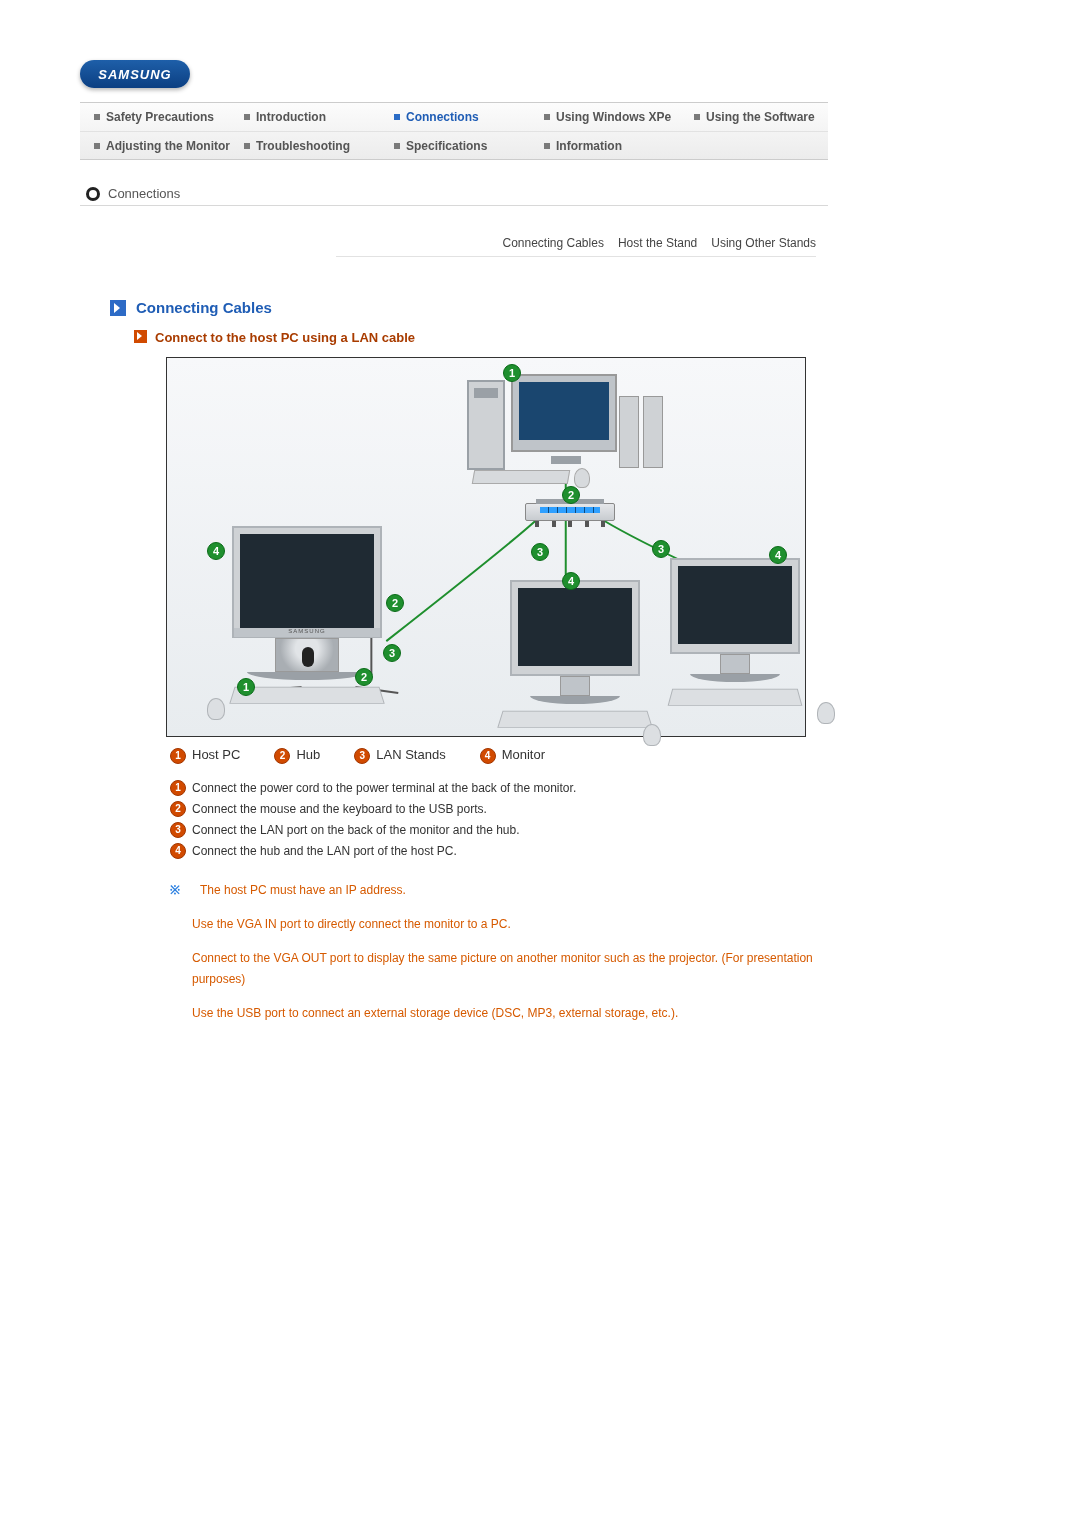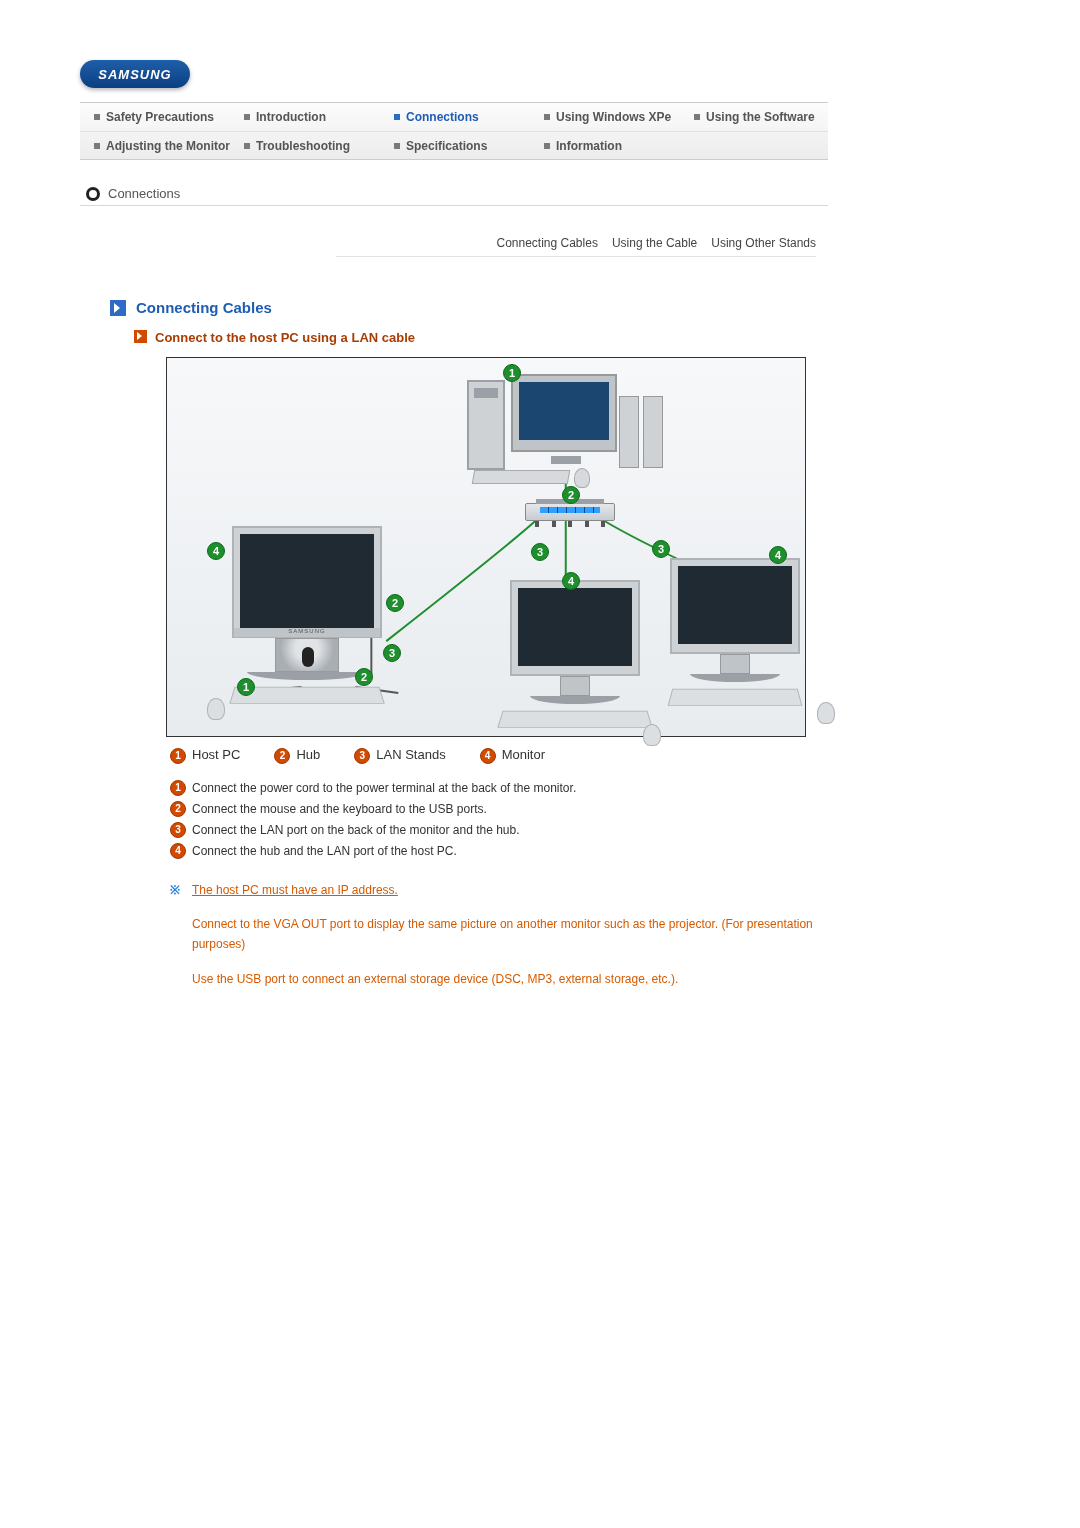--- a/index.html
+++ b/index.html
@@ -173,21 +173,21 @@
   .steps{ margin:8px 0 0 60px; line-height:1.75; }
   .steps .row{ display:flex; align-items:flex-start; }
   .steps .row .nbadge{ flex:0 0 auto; margin-top:2px; }
 
   .note{ margin:18px 0 0 60px; color:#d65a00; line-height:1.7; max-width:740px;}
   .note .x{
     display:inline-block;width:12px;height:12px;margin-right:10px;color:#2a7fe0;font-weight:bold;
   }
   .note p{ margin:0 0 14px 22px; }
   .note p.first{ margin-left:0; display:flex; }
-  .note p.first span.txt{ margin-left:0;text-decoration:underline; }
+  .note p.first span.txt{ margin-left:8px; }
 </style>
 </head>
 <body>
 
 <div class="page">
 
   <div class="logo">SAMSUNG</div>
 
 
   <div class="navwrap">
@@ -234,21 +234,21 @@
   </div>
 
   <div class="crumb">
     <span class="ring"></span>
     <span>Connections</span>
   </div>
   <div class="crumb-rule"></div>
 
   <div class="subtabs">
     <span>Connecting Cables</span>
-    <span>Using the Cable</span>
+    <span>Host the Stand</span>
     <span>Using Other Stands</span>
   </div>
 
   <div class="content">
     <div class="h1">
       <span class="icon"></span>
       <span class="t">Connecting Cables</span>
     </div>
 
     <div class="h2">
@@ -345,18 +345,19 @@
           <span class="nbadge red">4</span>
           <span>Connect the hub and the LAN port of the host PC.</span>
         </div>
     </div>
 
     <div class="note">
       <p class="first">
           <span class="x">※</span>
           <span class="txt">The host PC must have an IP address.</span>
         </p>
+      <p>Use the VGA IN port to directly connect the monitor to a PC.</p>
       <p>Connect to the VGA OUT port to display the same picture on another monitor such as the projector. (For presentation purposes)</p>
       <p>Use the USB port to connect an external storage device (DSC, MP3, external storage, etc.).</p>
     </div>
 
   </div>
 </div>
 
 </body></html>

